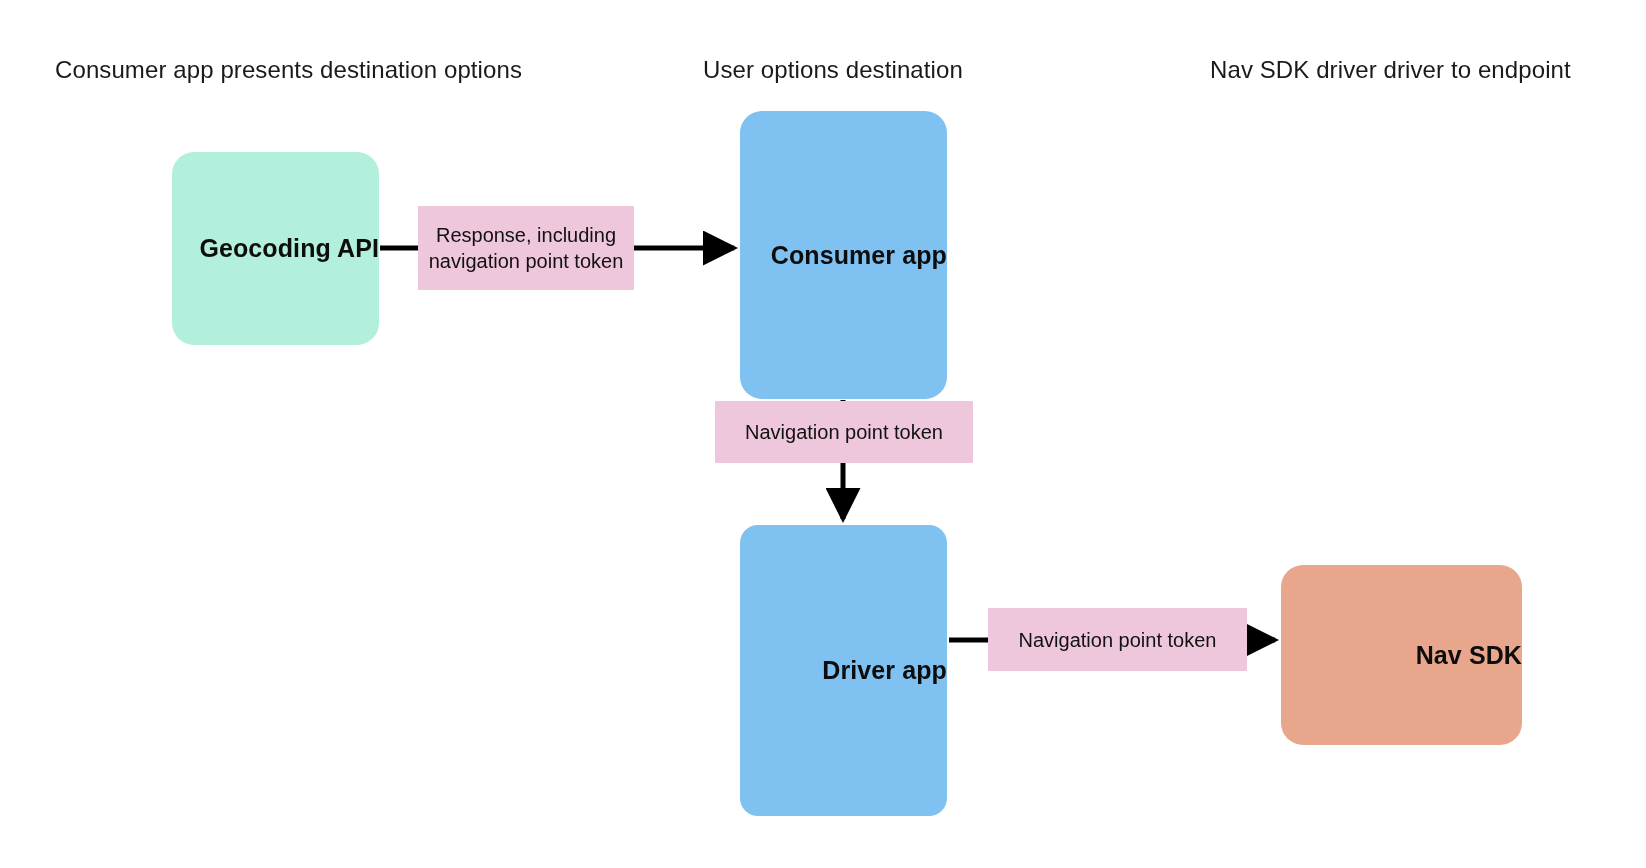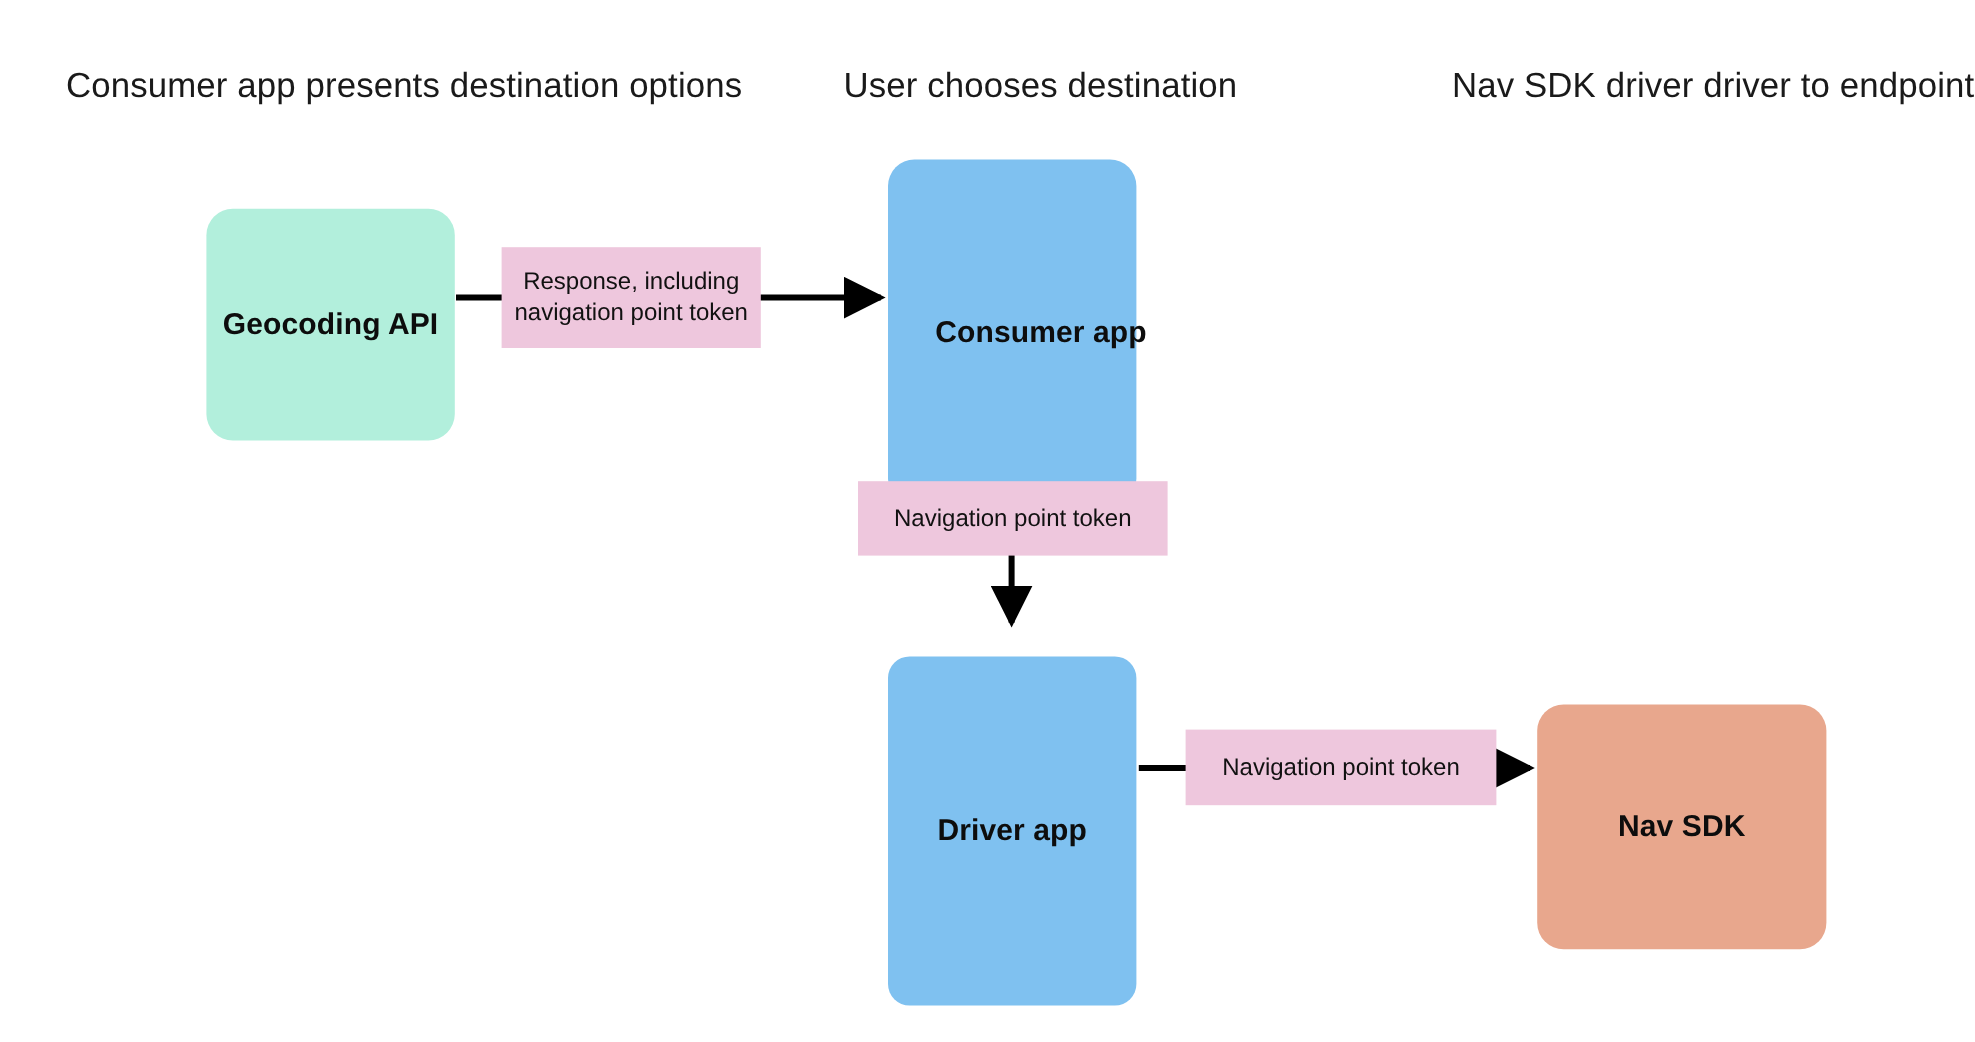--- a/index.html
+++ b/index.html
@@ -15,39 +15,38 @@
     position: relative;
     width: 1646px;
     height: 868px;
     background: #ffffff;
     overflow: hidden;
   }
 
   
   .col-header {
     position: absolute;
-    font-size: 29px;
+    font-size: 24px;
     font-weight: 400;
     color: #1a1a1a;
     white-space: nowrap;
     letter-spacing: 0.1px;
   }
   #hdr-consumer { left: 55px;   top: 56px; }
   #hdr-user     { left: 703px;  top: 56px; }
   #hdr-navsdk   { left: 1210px; top: 56px; }
 
   
   .node {
     position: absolute;
     border-radius: 22px;
     display: flex;
     align-items: center;
-    justify-content: center;
+    justify-content: flex-end;
     box-sizing: border-box;
-    margin-top: 22px;
   }
   .node-label {
     font-size: 25px;
     font-weight: 700;
     color: #0d0d0d;
     text-align: center;
     white-space: nowrap;
     letter-spacing: 0.1px;
   }
 
@@ -63,21 +62,21 @@
     padding-left: 48px;
   }
   #node-driver {
     left: 740px; top: 525px;
     width: 207px; height: 291px;
     background: #7fc1f0;
     border-radius: 18px;
   }
   #node-navsdk {
     left: 1281px; top: 565px;
-    width: 241px; height: 204px;
+    width: 241px; height: 180px;
     background: #e8a78d;
   }
 
   
   #wires {
     position: absolute;
     left: 0; top: 0;
     width: 1646px; height: 868px;
     pointer-events: none;
   }
@@ -109,21 +108,21 @@
     width: 259px; height: 63px;
   }
 </style>
 </head>
 <body>
 
 <div id="canvas">
 
   <div class="col-header" id="hdr-consumer">Consumer app presents destination options</div>
 
-  <div class="col-header" id="hdr-user">User chooses destination</div>
+  <div class="col-header" id="hdr-user">User options destination</div>
 
   <div class="col-header" id="hdr-navsdk">Nav SDK driver driver to endpoint</div>
 
   <svg id="wires" viewBox="0 0 1646 868" xmlns="http://www.w3.org/2000/svg">
     <defs>
       <marker id="arrowhead" markerWidth="7" markerHeight="7" refX="6.2" refY="3.5" orient="auto" markerUnits="strokeWidth">
         <path d="M0,0 L7,3.5 L0,7 z" fill="#000000"></path>
       </marker>
     </defs>
 

